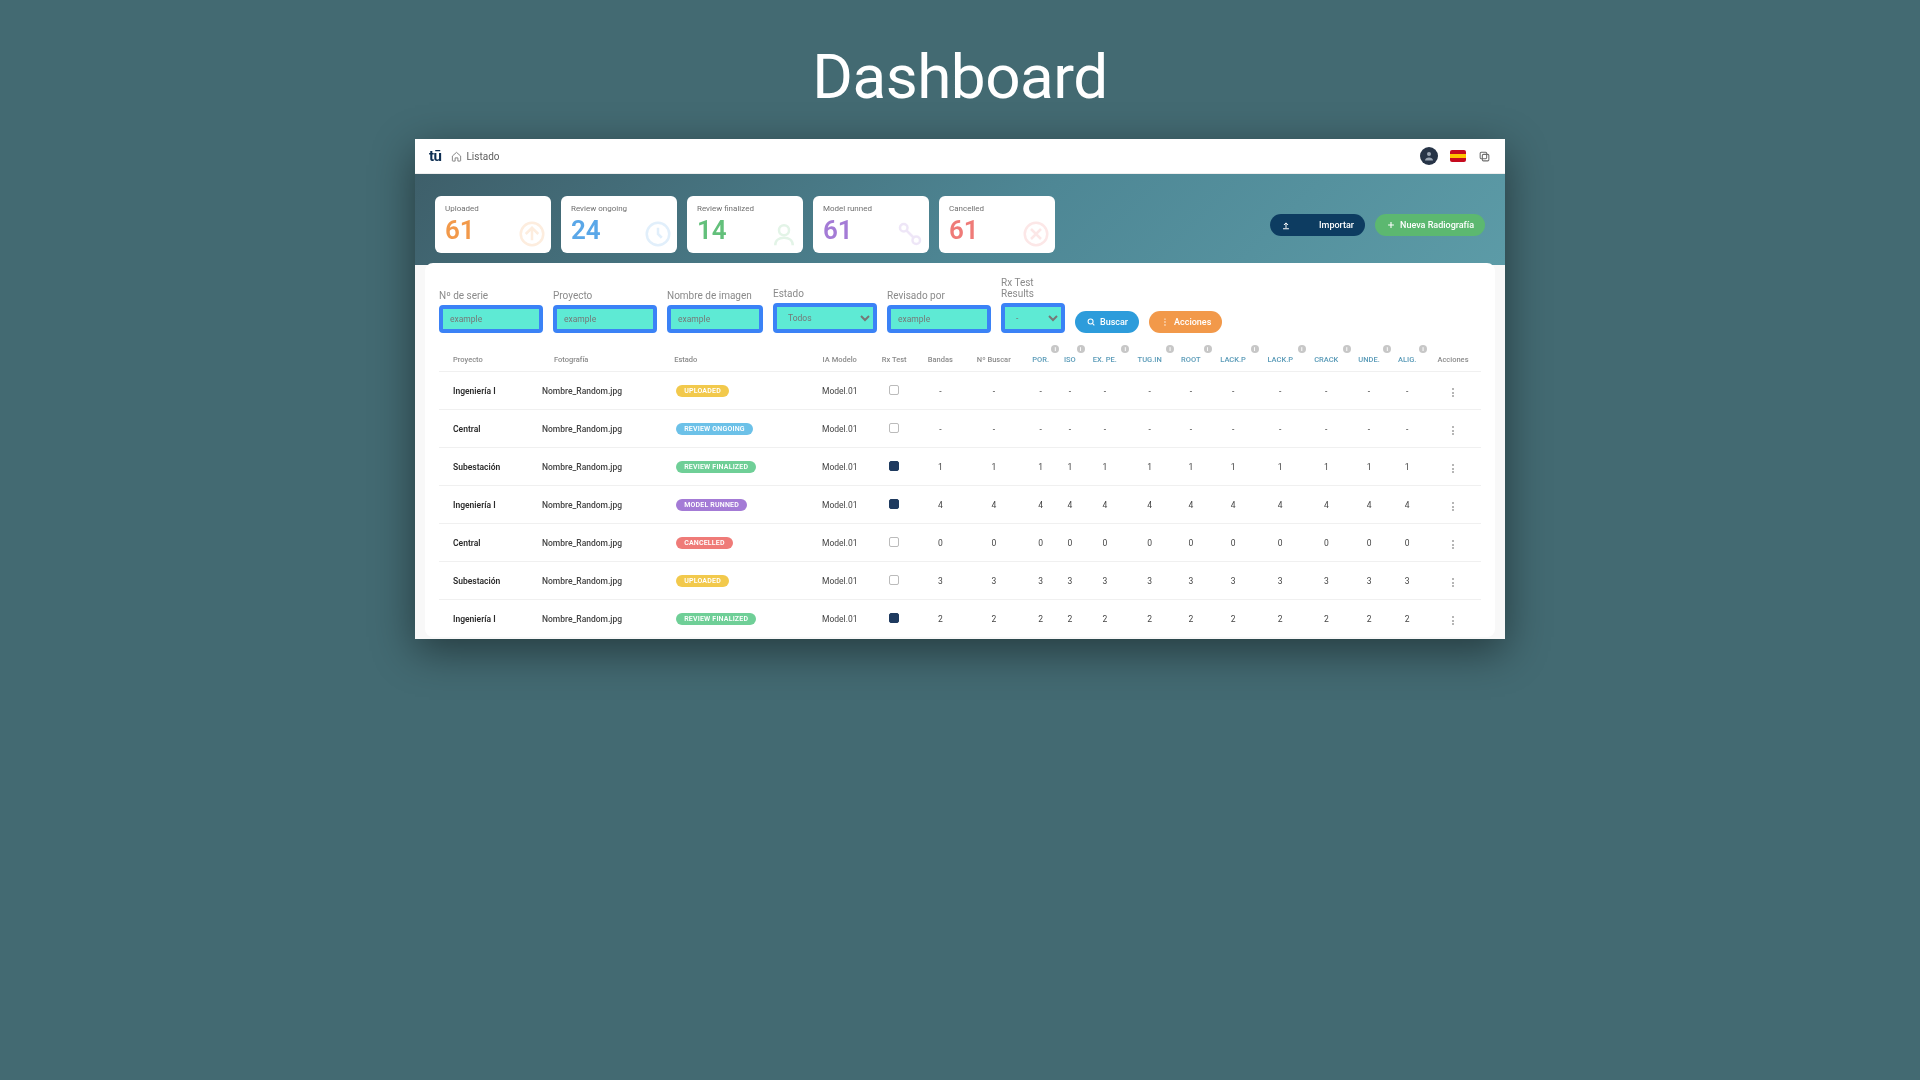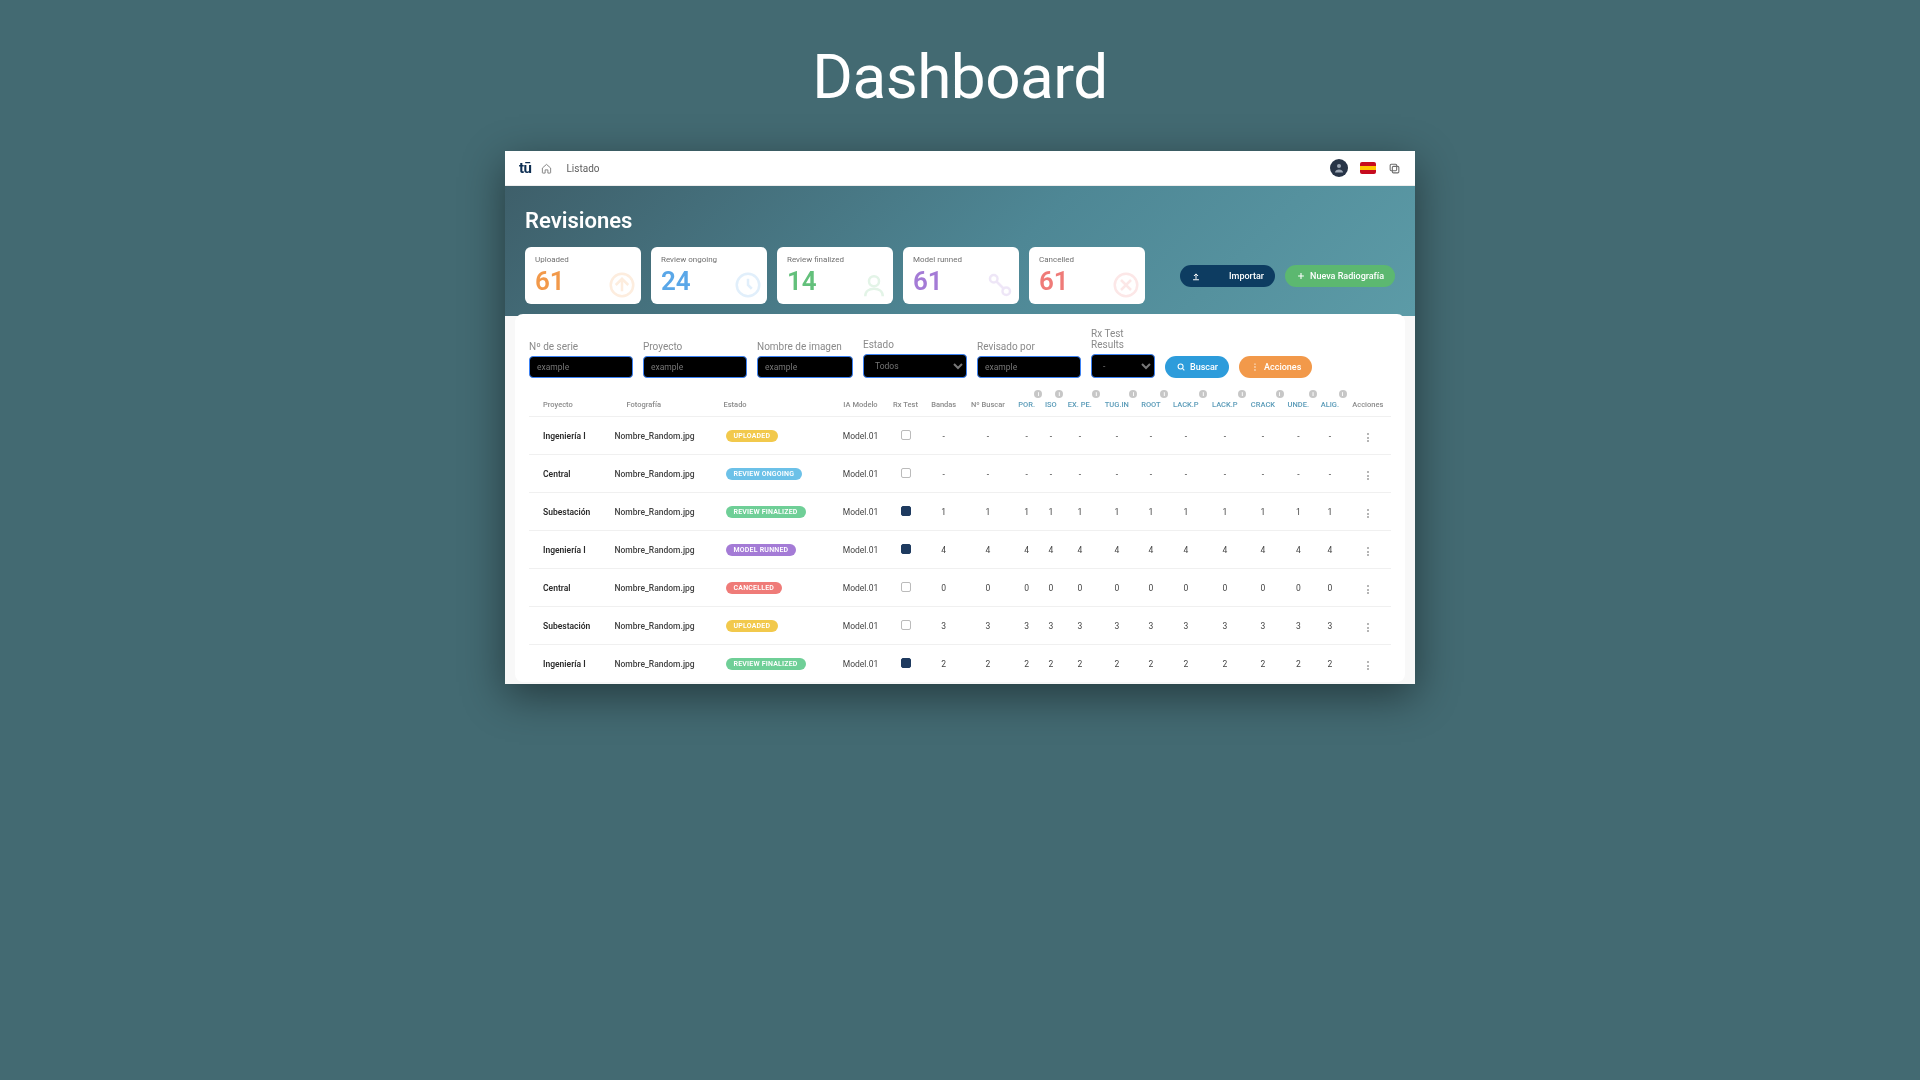--- a/index.html
+++ b/index.html
@@ -1,43 +1,43 @@
 <!DOCTYPE html>
 <html><head>
 <meta charset="utf-8">
 <style>
 * { box-sizing:border-box; margin:0; padding:0; font-family:-apple-system,BlinkMacSystemFont,'Segoe UI',Roboto,sans-serif; }
 body { background:#436a72; width:1920px; height:1080px; overflow:hidden; }
 .headline { text-align:center; color:#fff; font-size:62px; font-weight:400; padding-top:40px; padding-bottom:26px; letter-spacing:-.5px; }
-.app-frame { width:910px; margin:12px auto; background:#f8f8f8; border-radius:0; overflow:hidden; box-shadow:0 12px 40px rgba(0,0,0,.45); }
+.app-frame { width:1090px; margin:0 auto; background:#f8f8f8; border-radius:0; overflow:hidden; box-shadow:0 12px 40px rgba(0,0,0,.45); }
 .topbar { height:35px; background:#fff; display:flex; align-items:center; padding:0 14px; justify-content:space-between; border-bottom:1px solid #eee; }
 .tb-left { display:flex; align-items:center; gap:10px; }
 .logo { font-weight:700; color:#0d2e52; font-size:15px; letter-spacing:-.5px; }
-.breadcrumb { display:flex; align-items:center; gap:14px; color:#5e5e5e; font-size:10px; }
+.breadcrumb { display:flex; align-items:center; gap:4px; color:#5e5e5e; font-size:10px; }
 .breadcrumb svg { width:11px; height:11px; }
 .tb-right { display:flex; align-items:center; gap:12px; }
 .avatar { width:18px; height:18px; border-radius:50%; background:#273447; display:flex; align-items:center; justify-content:center; color:#fff; font-size:10px; }
 .flag { width:16px; height:12px; background:linear-gradient(#c60b1e 33%,#ffc400 33% 66%,#c60b1e 66%); border-radius:2px; }
 .hero { background:linear-gradient(135deg,#3e5f6a 0%,#4e8795 55%,#5c9ba7 100%); padding:22px 20px 12px; }
 .hero h1 { color:#fff; font-size:22px; font-weight:600; margin-bottom:14px; }
 .stats-row { display:flex; gap:10px; align-items:center; }
 .stat-card { background:#fff; border-radius:6px; width:116px; height:57px; padding:8px 10px; position:relative; overflow:hidden; }
 .stat-card .lbl { font-size:8px; color:#707070; }
 .stat-card .val { font-size:26px; font-weight:600; margin-top:2px; }
 .stat-card svg { position:absolute; right:4px; bottom:4px; width:30px; height:30px; opacity:.18; }
 .spacer { flex:1; }
 .btn { border:none; border-radius:14px; padding:6px 11px; font-size:9px; font-weight:500; cursor:pointer; display:inline-flex; align-items:center; gap:4px; color:#fff; }
 .btn svg { width:10px; height:10px; }
 .btn-import { background:#0d3c61;gap:28px; }
 .btn-new { background:#5cb870;justify-content:flex-end; }
 .filters { background:#fff; border-radius:8px; margin:0 10px; padding:14px 14px 0; position:relative; top:-2px; }
 .filters-row { display:flex; gap:10px; align-items:flex-end; flex-wrap:nowrap; margin-bottom:14px; }
 .field { display:flex; flex-direction:column; gap:4px; }
 .field label { font-size:10px; color:#8a8a8a; }
-.field input, .field select { border:1px solid #3b82f6; border-radius:4px; padding:5px 7px; font-size:8.5px; color:#777; background:#000000; width:100%; }
+.field input, .field select { border:4px solid #3b82f6; border-radius:4px; padding:5px 7px; font-size:8.5px; color:#777; background:#5eead4; width:100%; }
 .field.w1 { width:104px; } .field.w2 { width:104px; } .field.w3 { width:96px; } .field.w4 { width:104px; } .field.w5 { width:104px; } .field.w6 { width:64px; }
 .btn-search { background:#2d9cdb; border-radius:14px; }
 .btn-actions { background:#f2994a; border-radius:14px; }
 table { width:100%; border-collapse:collapse; }
 th { font-size:7.5px; font-weight:500; color:#8b8b8b; text-align:center; padding:8px 2px 7px; position:relative; white-space:nowrap; }
 th.left { text-align:left; padding-left:14px; }
 th .info { position:absolute; top:-2px; right:-2px; width:8px; height:8px; background:#c7c7c7; border-radius:50%; color:#fff; font-size:6px; line-height:8px; text-align:center; font-weight:700; }
 th.defect { color:#5a9bb8; }
 td { font-size:8.5px; color:#444; text-align:center; padding:10px 2px; border-top:1px solid #f0f0f0; white-space:nowrap; }
 td.left { text-align:left; padding-left:14px; font-weight:600; color:#2b2b2b; }
@@ -79,21 +79,20 @@
       </span>
       <span class="flag"></span>
       <svg width="13" height="13" viewBox="0 0 24 24" fill="none" stroke="#6e6e6e" stroke-width="2">
           <rect x="8" y="8" width="12" height="12" rx="2"></rect>
           <rect x="4" y="4" width="12" height="12" rx="2"></rect>
         </svg>
     </div>
   </div>
 
   <div class="hero">
-    <h1>Revisiones</h1>
     <div class="stats-row">
 
       <div class="stat-card">
           <div class="lbl">Uploaded</div>
     <div class="val" style="color:#f2994a">61</div>
     <svg viewBox="0 0 24 24" fill="none" stroke="#f2994a" stroke-width="2">
             <circle cx="12" cy="12" r="9"></circle>
             <path d="M12 7v10M7 12l5-5 5 5"></path>
           </svg>
         </div>

